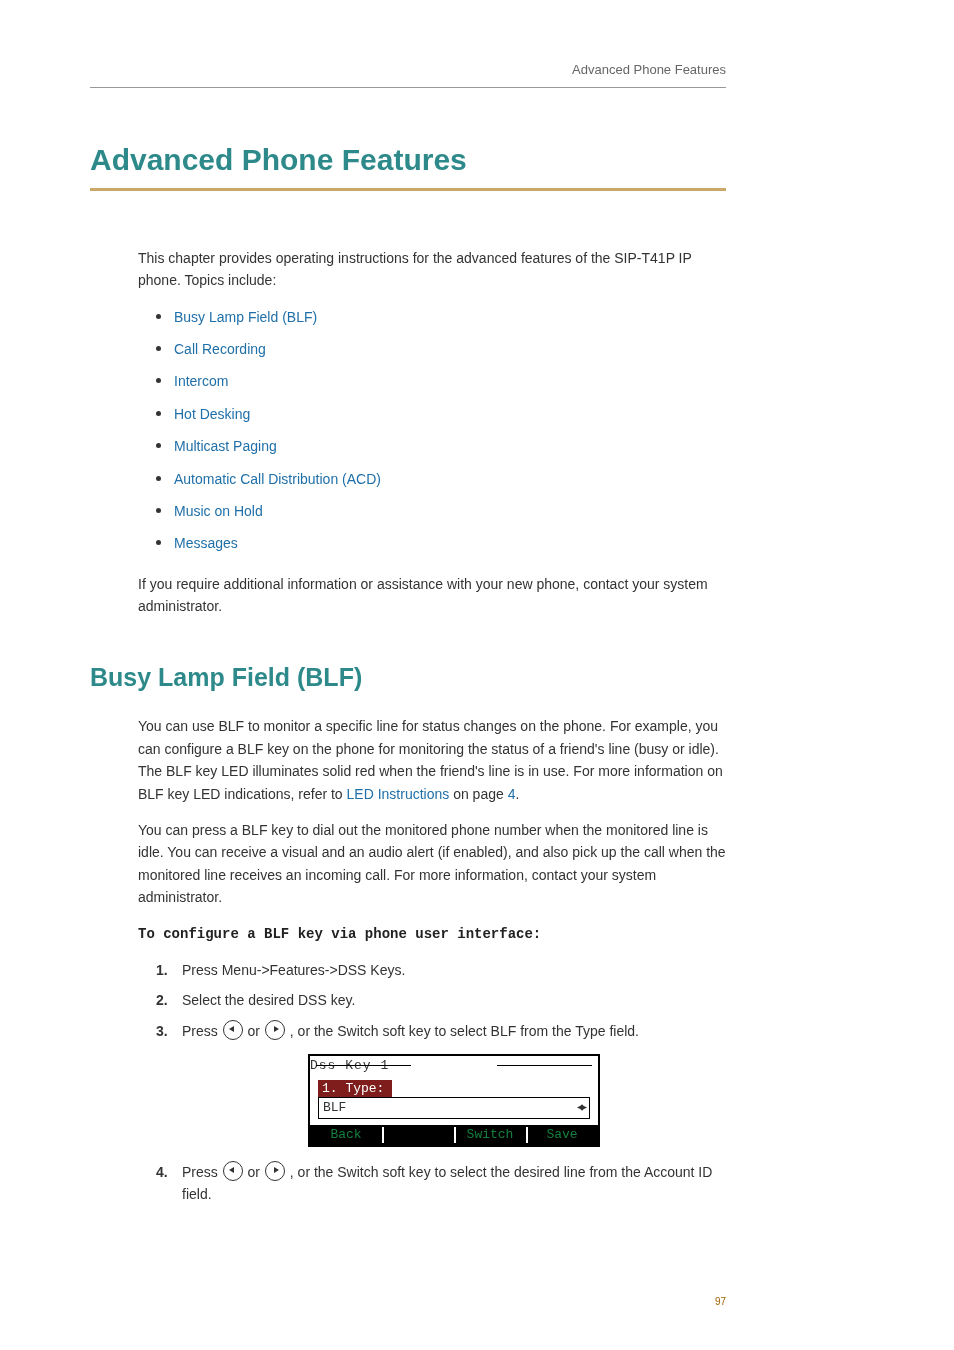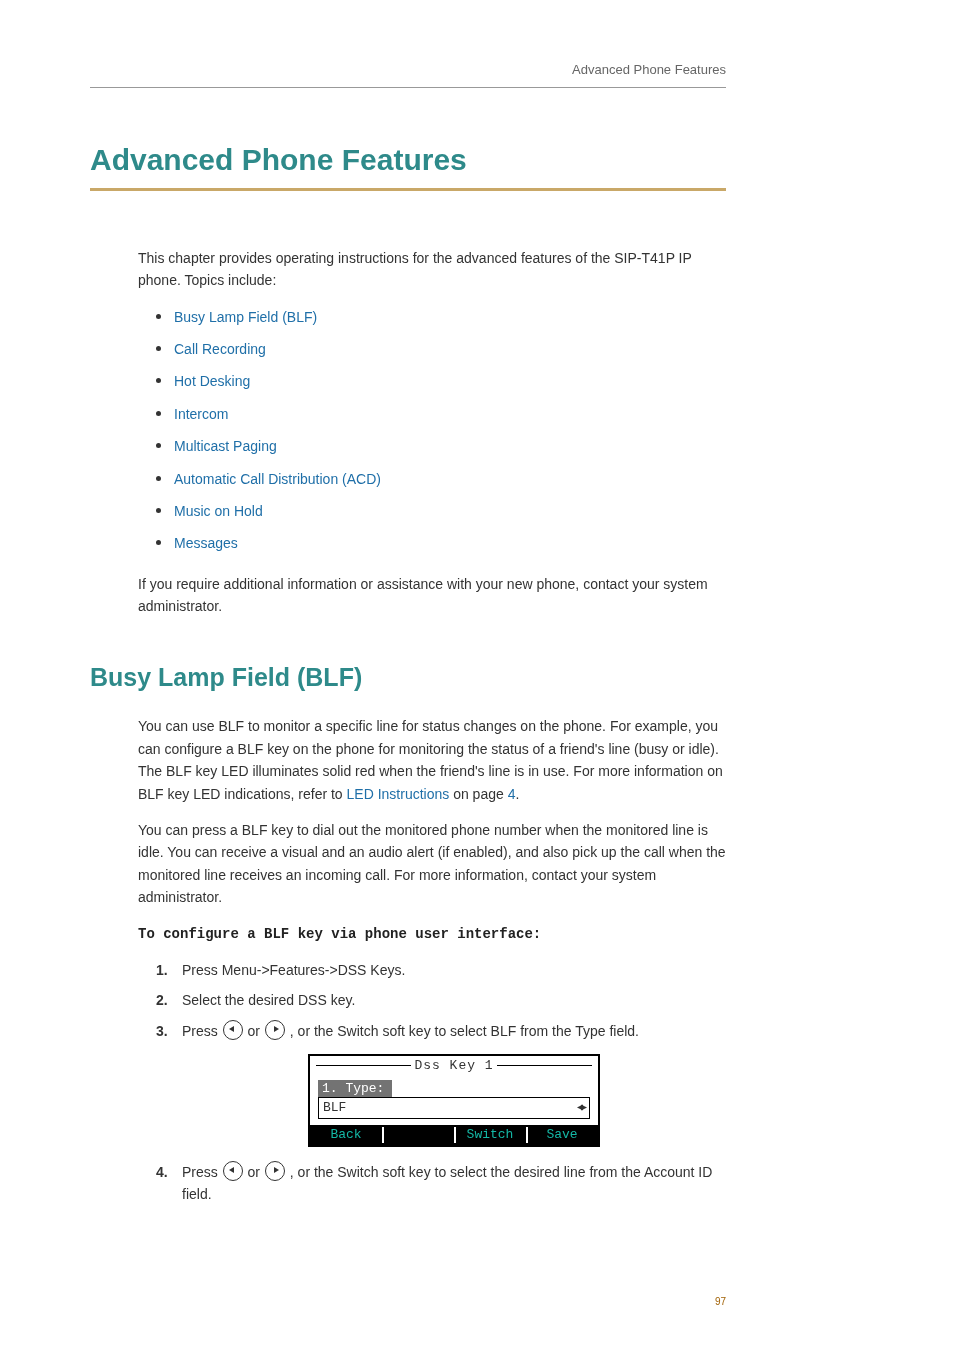--- a/index.html
+++ b/index.html
@@ -122,54 +122,54 @@
   .phone-screen {
     width: 288px;
     margin: 12px auto 14px;
     border: 2px solid #000;
     background: #fff;
     font-family: "Courier New", monospace;
     font-size: 13px;
     line-height: 1.2;
   }
   .phone-screen .titlebar {
-    text-align: center;
+    text-align: left;
     padding: 2px 0 0;
     position: relative;
     letter-spacing: 1px;
   }
   .phone-screen .titlebar::before,
   .phone-screen .titlebar::after {
     content: "";
     position: absolute;
     top: 9px;
     width: 95px;
     border-top: 1px solid #000;
   }
   .phone-screen .titlebar::before { left: 6px; }
   .phone-screen .titlebar::after { right: 6px; }
   .phone-screen .row-label {
     margin: 6px 8px 0;
-    background: #737373;
+    background: #7f1d1d;
     color: #fff;
     display: inline-block;
     padding: 1px 8px 1px 4px;
   }
   .phone-screen .row-value {
     margin: 0 8px 6px;
     border: 1px solid #000;
     padding: 2px 4px;
     display: flex;
     justify-content: space-between;
     align-items: center;
   }
   .phone-screen .softkeys {
     display: flex;
     background: #000;
-    color: #14b8a6;
+    color: #15803d;
   }
   .phone-screen .softkeys > div {
     flex: 1;
     text-align: center;
     padding: 2px 0;
     position: relative;
   }
   .phone-screen .softkeys > div + div::before {
     content: "";
     position: absolute;
@@ -196,22 +196,22 @@
   <div class="running-header">Advanced Phone Features</div>
 
   <h1 class="chapter-title">Advanced Phone Features</h1>
 
   <div class="content">
     <p class="intro">This chapter provides operating instructions for the advanced features of the SIP-T41P IP phone. Topics include:</p>
 
     <ul class="toc">
       <li><a class="link">Busy Lamp Field (BLF)</a></li>
       <li><a class="link">Call Recording</a></li>
+      <li><a class="link">Intercom</a></li>
       <li><a class="link">Hot Desking</a></li>
-      <li><a class="link">Intercom</a></li>
       <li><a class="link">Multicast Paging</a></li>
       <li><a class="link">Automatic Call Distribution (ACD)</a></li>
       <li><a class="link">Music on Hold</a></li>
       <li><a class="link">Messages</a></li>
     </ul>
 
     <p>If you require additional information or assistance with your new phone, contact your system administrator.</p>
 
     <h2 class="section-title">Busy Lamp Field (BLF)</h2>
 

